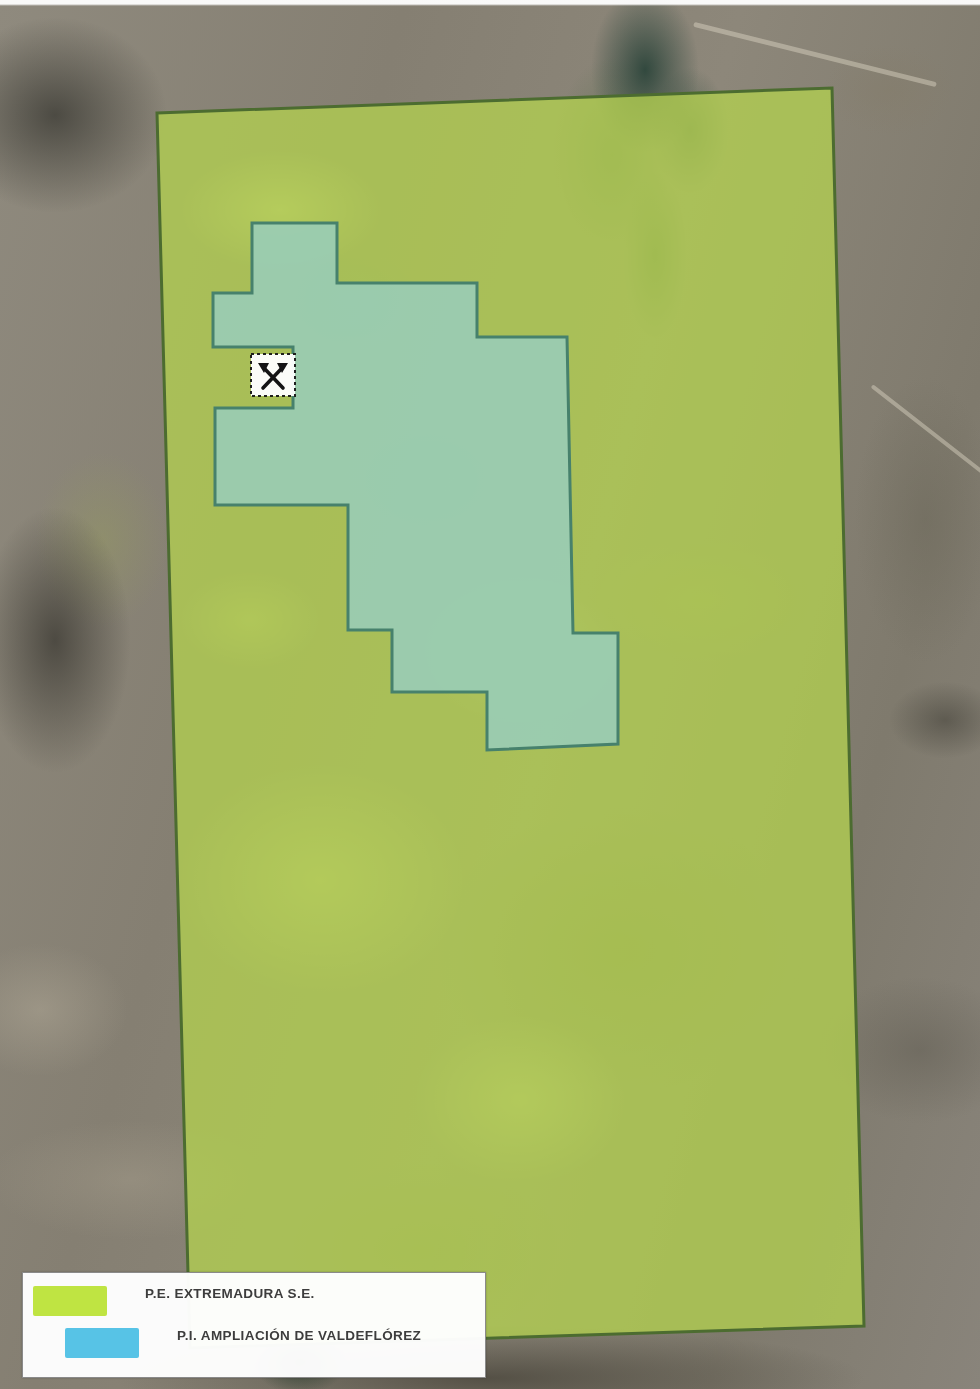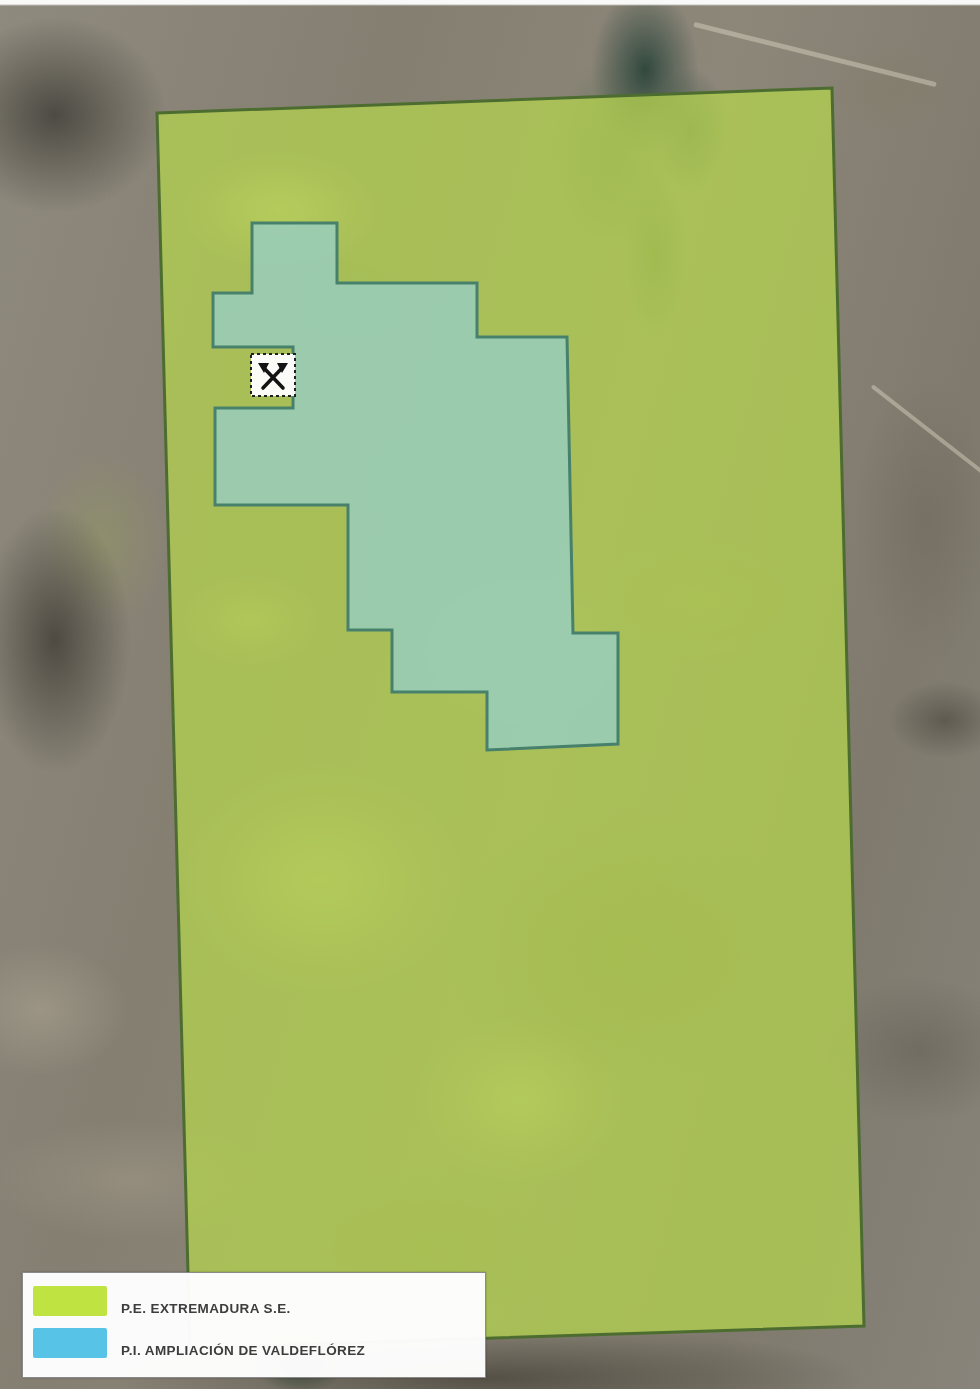--- a/index.html
+++ b/index.html
@@ -60,24 +60,24 @@
   #overlay{position:absolute;left:0;top:0;}
   
   #legend{
     position:absolute;left:22px;top:1272px;width:464px;height:106px;
     background:rgba(255,255,255,0.97);
     border:1px solid #8a8a8a;
     box-sizing:border-box;
     box-shadow:0 0 2px rgba(0,0,0,0.25);
   }
   .legend-row{
-    position:absolute;left:10px;display:flex;align-items:flex-end;
+    position:absolute;left:10px;display:flex;align-items:flex-start;gap:24px;
   }
   .legend-row.row-0{top:13px;}
-  .legend-row.row-1{top:55px;}
+  .legend-row.row-1{top:55px;margin-left:32px;}
   .swatch{
     width:74px;height:30px;display:inline-block;flex:0 0 auto;
     border-radius:2px;
   }
   .legend-label{
     margin-left:14px;
     font-size:13.5px;font-weight:bold;color:#3d3d3d;
     letter-spacing:0.4px;white-space:nowrap;
     text-transform:uppercase;
   }

